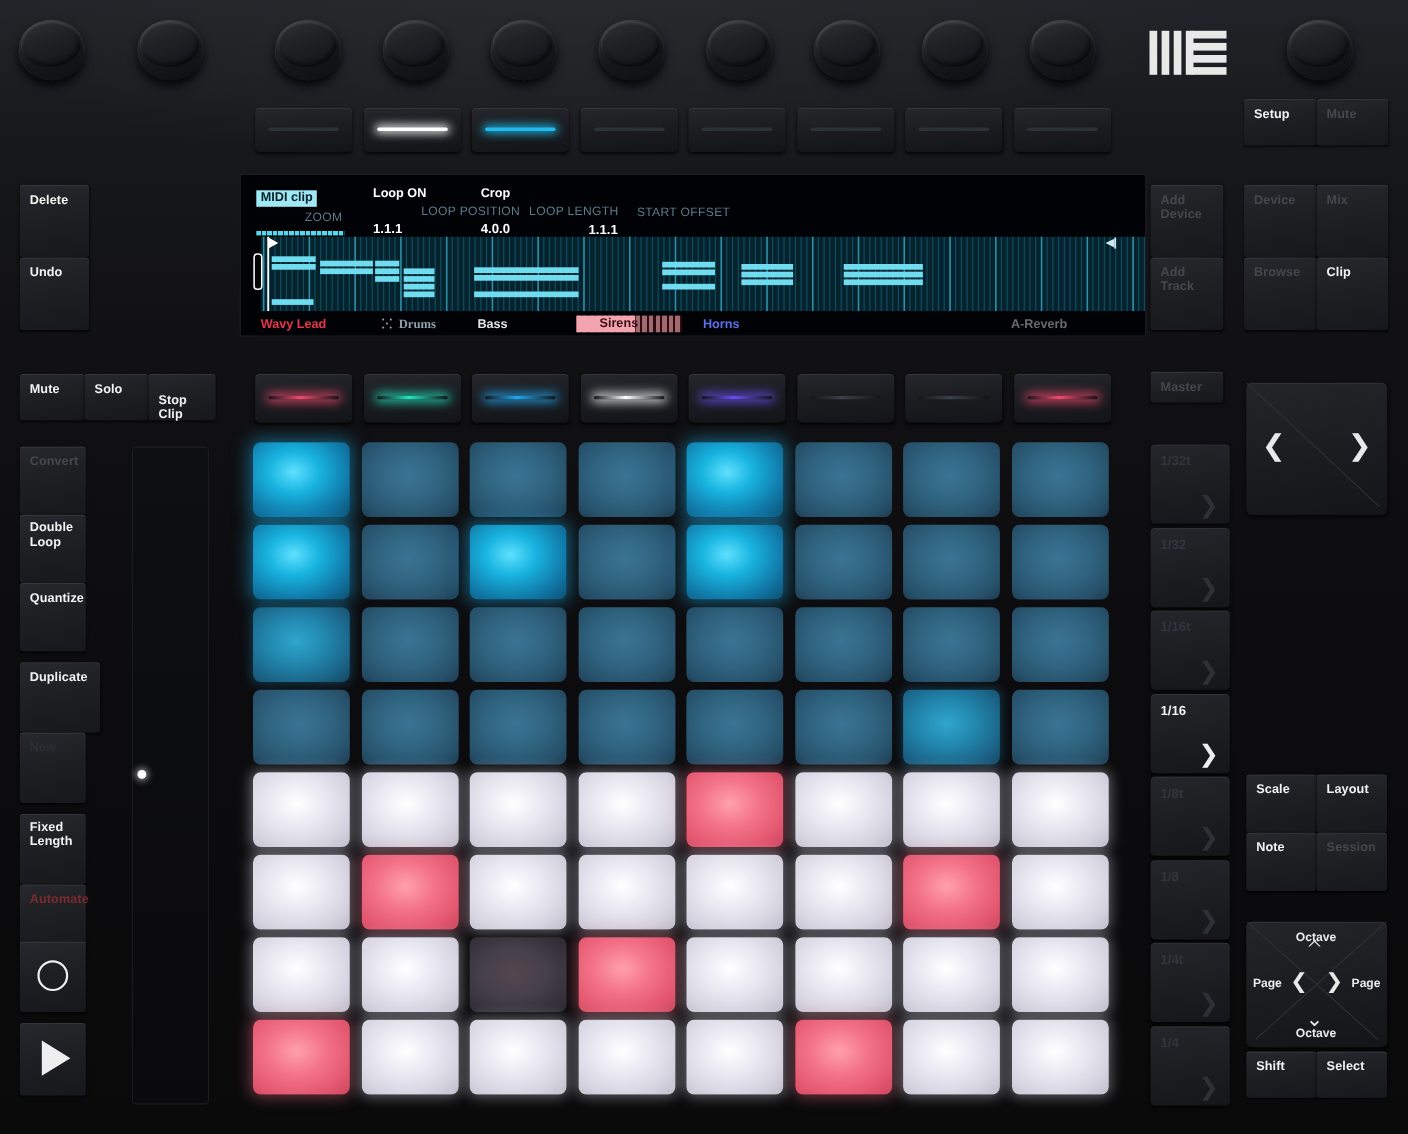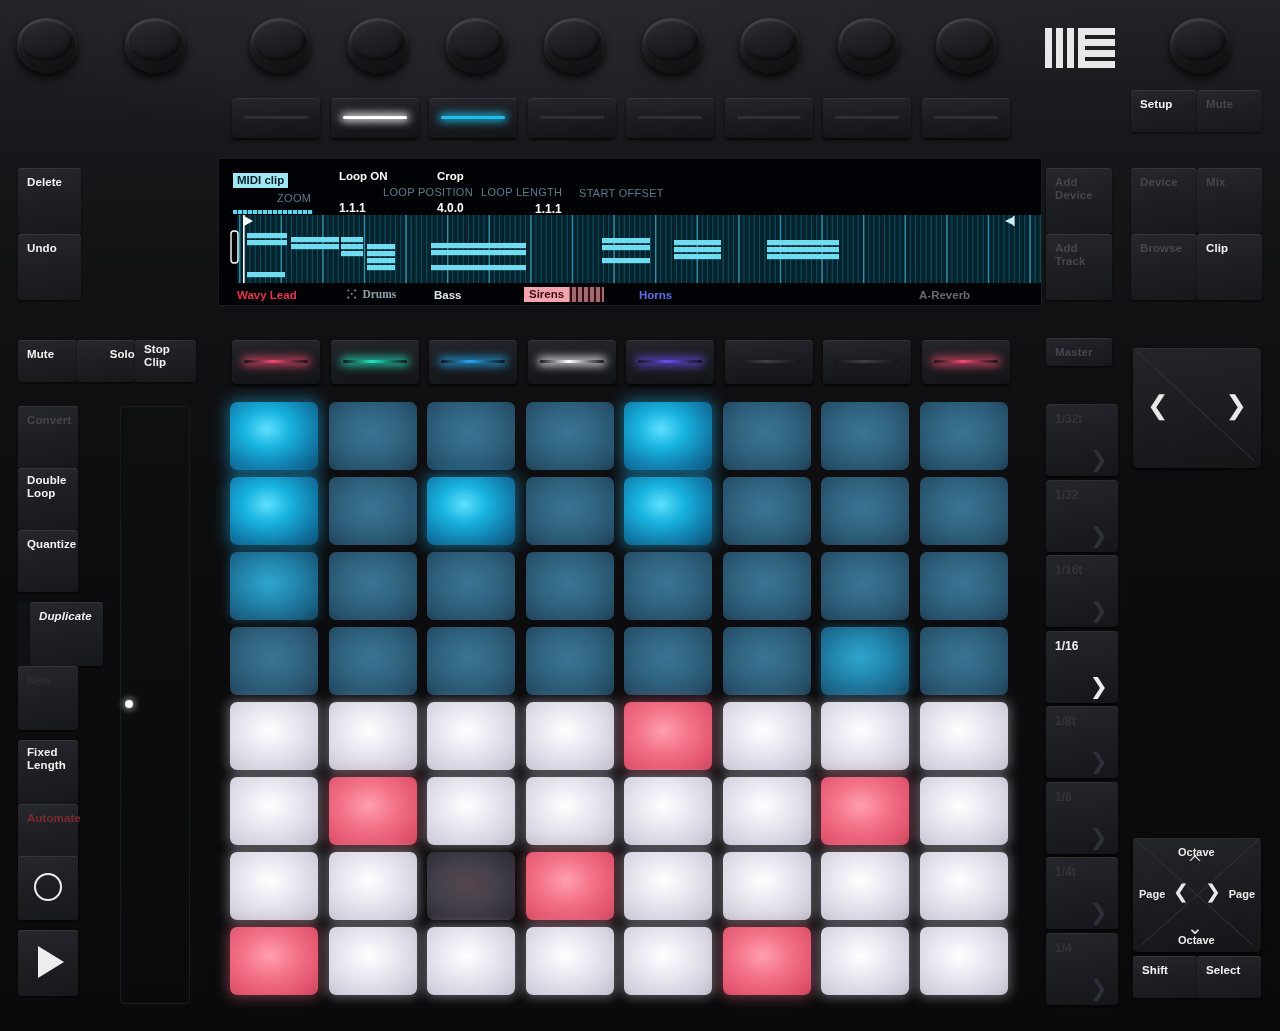--- a/index.html
+++ b/index.html
@@ -421,46 +421,46 @@
           <rect x="24" y="0" width="1.6" height="68" fill="#ffffff"></rect>
           <polygon points="25,1 34,6 25,11" fill="#ffffff"></polygon>
           <rect x="12" y="16" width="7" height="32" rx="3" fill="none" stroke="#ffffff" stroke-width="1.4"></rect>
           <polygon points="794,2 786,6 794,10" fill="#cfe9f2"></polygon>
           <rect x="794" y="1" width="1.6" height="10" fill="#cfe9f2"></rect>
         </svg></div>
     <div class="track-names" id="tracknames">
         <span class="tname" style="left: 18px; color: rgb(232, 53, 75);"><span>Wavy Lead</span></span>
         <span class="tname" style="left: 128px; color: rgb(143, 161, 173); font-family: Liberation Serif, serif;"><span style="margin-right: 3px;">⁙ </span><span>Drums</span></span>
         <span class="tname" style="left: 215px; color: rgb(223, 230, 234);"><span>Bass</span></span>
-        <span class="tname" style="left: 305px; background: linear-gradient(90deg, rgb(244, 164, 174) 0px, rgb(244, 164, 174) 56%, rgba(0, 0, 0, 0.35) 56%), repeating-linear-gradient(90deg, rgb(244, 164, 174) 0px, rgb(244, 164, 174) 4px, rgb(74, 16, 24) 4px, rgb(74, 16, 24) 6px); color: rgb(58, 13, 18); padding: 1px 40px 2px 5px; bottom: 3px;"><span>Sirens</span></span>
+        <span class="tname" style="left: 305px; background: linear-gradient(90deg, rgb(244, 164, 174) 0px, rgb(244, 164, 174) 56%, rgba(0, 0, 0, 0.35) 56%), repeating-linear-gradient(90deg, rgb(244, 164, 174) 0px, rgb(244, 164, 174) 4px, rgb(74, 16, 24) 4px, rgb(74, 16, 24) 6px); color: rgb(58, 13, 18); padding: 1px 40px 2px 21px; bottom: 3px;"><span>Sirens</span></span>
         <span class="tname" style="left: 420px; color: rgb(91, 111, 232);"><span>Horns</span></span>
         <span class="tname" style="left: 700px; color: rgb(106, 106, 106);"><span>A-Reverb</span></span>
       </div>
   </div>
 
   <div class="grp" style="left:18px; top:340px; width:178px; height:42px;">
     <div class="btn" style="left:0; top:0; width:59px; height:42px;">Mute</div>
-    <div class="btn" style="left:59px; top:0; width:58px; height:42px;text-align:right;">Solo</div>
-    <div class="btn" style="left:117px; top:0; width:61px; height:42px; padding-top:3px;">
+    <div class="btn" style="left:59px; top:0; width:58px; height:42px;">Solo</div>
+    <div class="btn" style="left:117px; top:0; width:61px; height:42px; padding-top:18px;">
       <span>Stop</span>
       <span class="c2">Clip</span>
     </div>
   </div>
 
   <div class="grp" style="left:18px; top:406px; width:60px; height:186px;">
     <div class="btn dim" style="left:0; top:0; width:60px; height:62px;">Convert</div>
     <div class="btn" style="left:0; top:62px; width:60px; height:62px; padding-top:6px;">
       <span>Double</span>
       <span class="c2">Loop</span>
     </div>
     <div class="btn" style="left:0; top:124px; width:60px; height:62px;">Quantize</div>
   </div>
 
   <div class="grp" style="left:18px; top:602px; width:60px; height:128px;">
-    <div class="btn" style="left:12px; top:0; width:73px; height:64px;font-style:italic;">Duplicate</div>
+    <div class="btn" style="left:0; top:0; width:73px; height:64px;">Duplicate</div>
     <div class="btn dimmer" style="left:0; top:64px; width:60px; height:64px;">New</div>
   </div>
 
   <div class="grp" style="left:18px; top:740px; width:60px; height:128px;">
     <div class="btn" style="left:0; top:0; width:60px; height:64px; padding-top:6px;">
       <span>Fixed</span>
       <span class="c2">Length</span>
     </div>
     <div class="btn red" style="left:0; top:64px; width:60px; height:64px;">Automate</div>
   </div>
@@ -609,20 +609,26 @@
 
   <div class="dpad" style="left:1133px; top:348px; width:128px; height:120px;">
     <div class="diag">
       <div style="position:absolute;left:-14px;top:-14px;width:185px;height:1px;background:#2e3137;transform:rotate(43deg);transform-origin:0 0;"></div>
     </div>
     <span class="chev" style="left:14px; top:42px;">❮</span>
     <span class="chev" style="right:14px; top:42px;">❯</span>
   </div>
 
 
+  <div class="grp" style="left:1133px; top:704px; width:128px; height:106px;">
+    <div class="btn" style="left:0; top:0; width:64px; height:53px;">Scale</div>
+    <div class="btn" style="left:64px; top:0; width:64px; height:53px;">Layout</div>
+    <div class="btn" style="left:0; top:53px; width:64px; height:53px;">Note</div>
+    <div class="btn dim" style="left:64px; top:53px; width:64px; height:53px;">Session</div>
+  </div>
 
   <div class="dpad" style="left:1133px; top:838px; width:128px; height:114px;">
     <div class="diag">
       <div style="position:absolute;left:-14px;top:-14px;width:180px;height:1px;background:#2e3137;transform:rotate(42deg);transform-origin:0 0;"></div>
       <div style="position:absolute;right:-14px;top:-14px;width:180px;height:1px;background:#2e3137;transform:rotate(-42deg);transform-origin:100% 0;"></div>
     </div>
     <span class="tinylbl" style="left:45px; top:8px;">Octave</span>
     <span class="chev" style="left:54px; top:14px; font-size:19px;">^</span>
     <span class="tinylbl" style="left:45px; bottom:6px;">Octave</span>
     <span class="chev" style="left:54px; bottom:14px; font-size:19px;">⌄</span>

